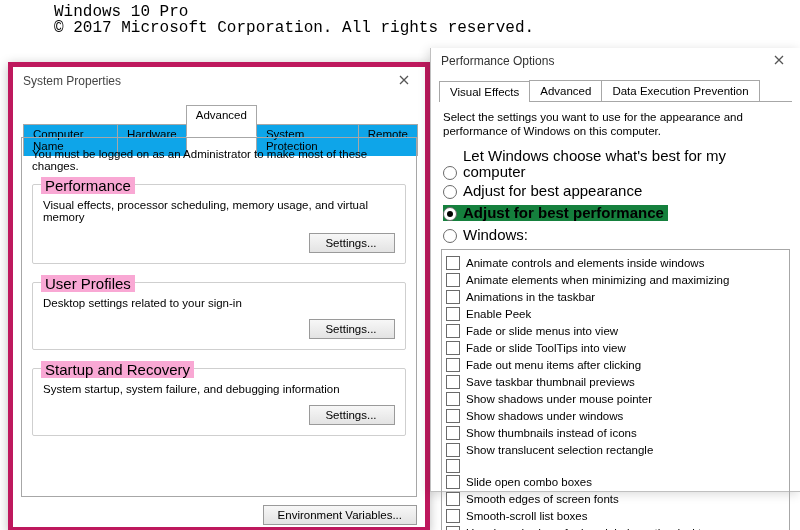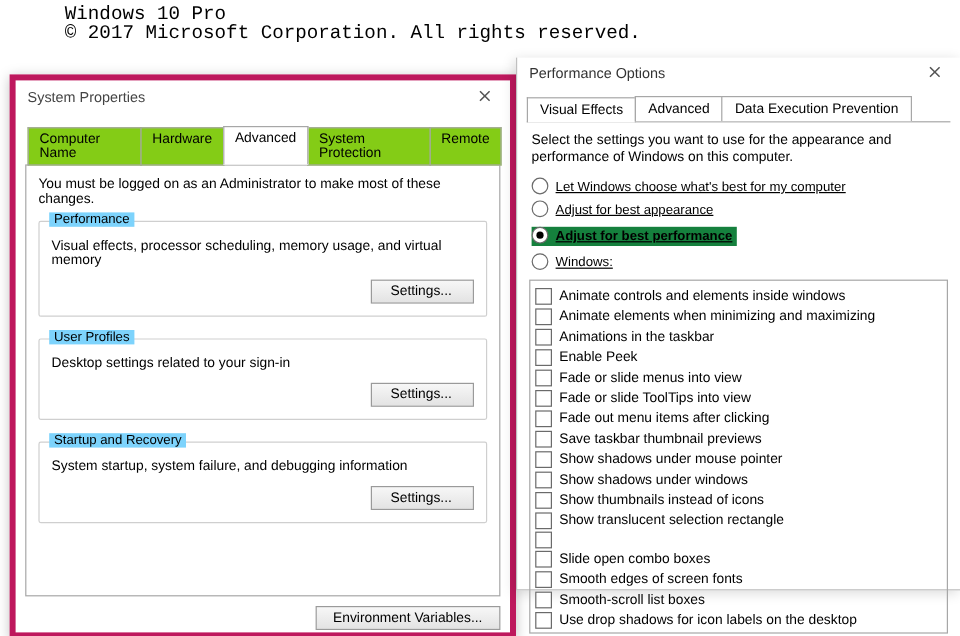--- a/index.html
+++ b/index.html
@@ -57,26 +57,26 @@
 
   
   .sp-tabs {
     display: flex;
     margin: 10px 8px 0 8px;
     padding-left: 2px;
   }
   .sp-tab {
     border: 1px solid #a7a7a7;
     border-bottom: none;
-    background: #84cc16;
+    background: #0ea5e9;
     padding: 3px 9px 4px 9px;
     margin-right: -1px;
     font-size: 11.5px;
     position: relative;
-    top: 1px;
+    top: 19px;
     cursor: default;
   }
   .sp-tab.active {
     background: #fff;
     border-bottom: 1px solid #fff;
     top: 0;
     z-index: 2;
   }
   .sp-tab-panel {
     margin: 0 8px 8px 8px;
@@ -93,23 +93,23 @@
     border: 1px solid #cfcfcf;
     border-radius: 2px;
     margin-bottom: 18px;
     padding: 8px 10px 10px 10px;
     position: relative;
   }
   .sp-group .legend {
     position: absolute;
     top: -8px;
     left: 8px;
-    background: #7dd3fc;
+    background: #f9a8d4;
     padding: 0 4px;
-    font-size: 11px;
+    font-size: 15px;
   }
   .sp-group .desc {
     font-size: 11.5px;
     margin: 6px 0 10px 0;
   }
   .btn {
     display: inline-block;
     border: 1px solid #9a9a9a;
     background: linear-gradient(#f7f7f7, #e3e3e3);
     padding: 3px 14px;
@@ -186,26 +186,25 @@
   .po-body {
     margin: 8px 10px 0 10px;
   }
   .po-note {
     font-size: 11.5px;
     margin: 4px 2px 10px 2px;
     line-height: 14px;
   }
   .radio-row {
     display: flex;
-    align-items: flex-start;
+    align-items: flex-end;
     gap: 6px;
-    font-size: 11px;
+    font-size: 15px;
     margin: 3px 2px;
     line-height: 16px;
-    text-decoration: underline;
   }
   .radio-row.highlight {
     background: #15803d;
     display: inline-flex;
     padding-right: 4px;
   }
   .radio {
     width: 12px; height: 12px;
     border: 1px solid #6a6a6a;
     border-radius: 50%;

